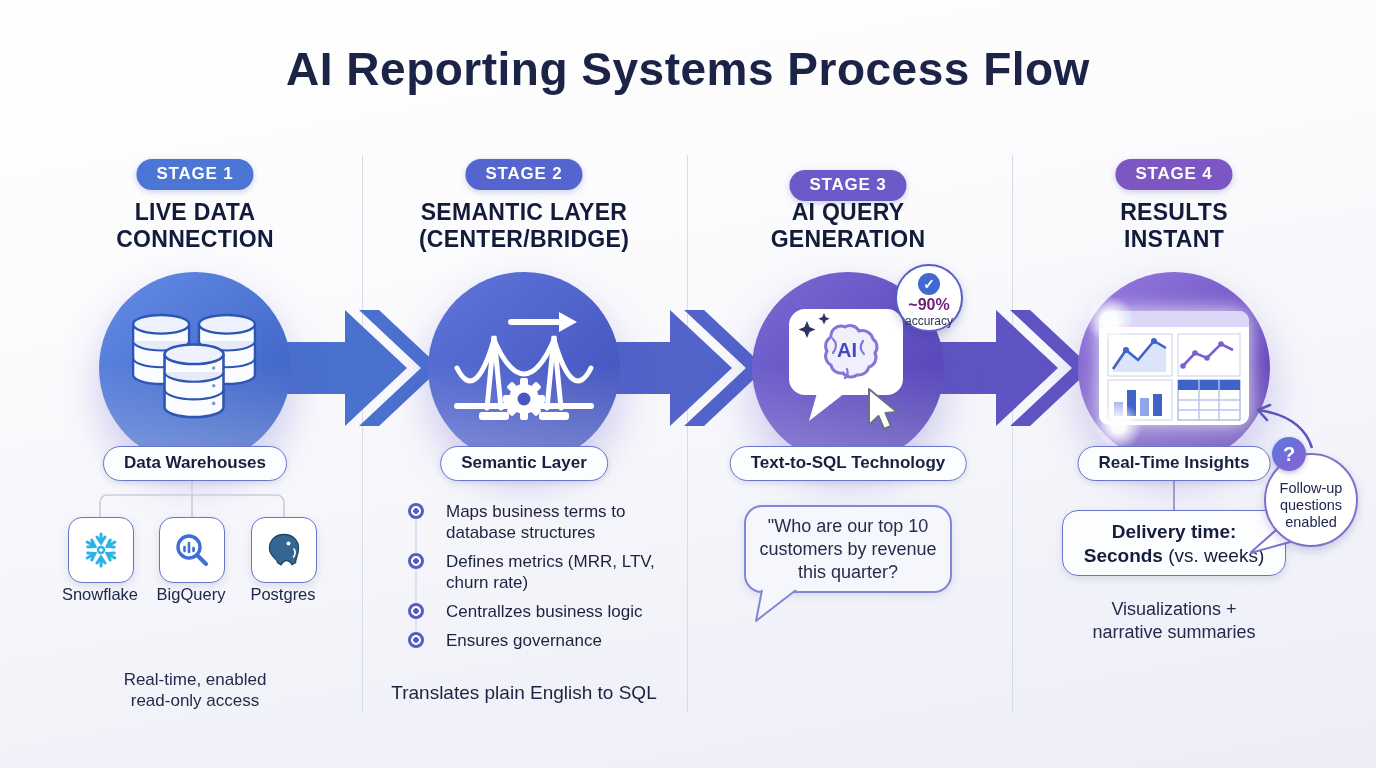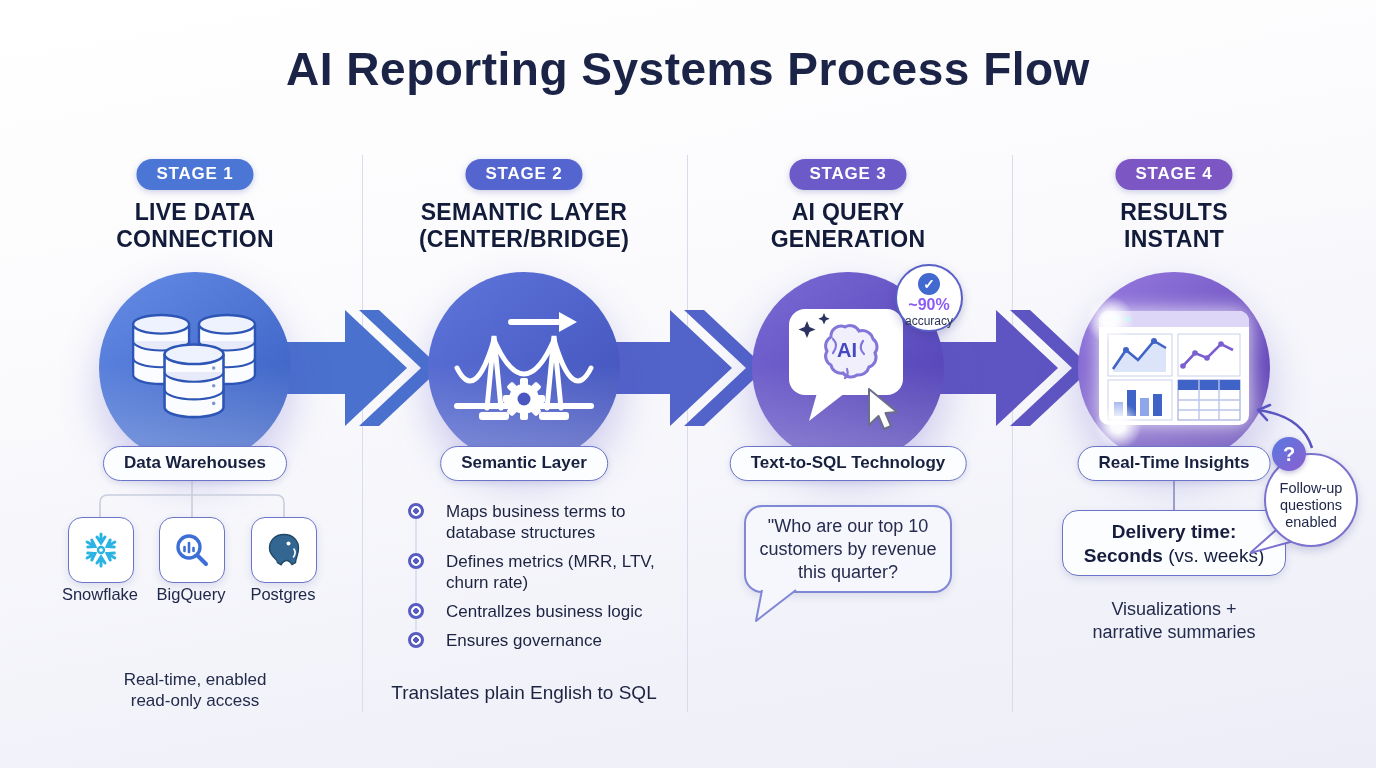--- a/index.html
+++ b/index.html
@@ -8,21 +8,21 @@
     font-family:"Liberation Sans",sans-serif;color:var(--text-color);}
   .title{position:absolute;top:42px;left:0;width:100%;text-align:center;
     font-size:46px;font-weight:800;letter-spacing:.5px;color:var(--title-color);}
   .divider{position:absolute;top:155px;height:557px;width:1px;background:var(--divider);z-index:1;}
   .arrow{position:absolute;top:302px;width:152px;height:132px;z-index:2;overflow:hidden;}
   .col{position:absolute;top:155px;width:320px;z-index:3;}
   .badge{position:absolute;top:4px;left:50%;transform:translateX(-50%);
     padding:5px 20px 6px;border-radius:17px;font-size:17px;font-weight:700;
     letter-spacing:.8px;color:#fff;white-space:nowrap;box-shadow:0 2px 6px rgba(60,70,160,.25);}
   .c1 .badge{background:var(--stage1-badge);} .c2 .badge{background:var(--stage2-badge);}
-  .c3 .badge{background:var(--stage3-badge);} .c4 .badge{background:var(--stage4-badge);}
+  .c3 .badge{background:var(--stage3-badge);margin-top:11px;} .c4 .badge{background:var(--stage4-badge);}
   .heading{position:absolute;top:44px;left:0;width:100%;text-align:center;
     font-size:23px;line-height:27px;font-weight:800;letter-spacing:.3px;color:var(--heading-color);}
   .circle{position:absolute;top:117px;left:50%;margin-left:-96px;width:192px;height:192px;
     border-radius:50%;display:flex;align-items:center;justify-content:center;
     box-shadow:0 18px 40px rgba(90,80,200,.28);}
   .circle::after{content:"";position:absolute;inset:0;border-radius:50%;
     background:linear-gradient(to top,rgba(255,255,255,.30),rgba(255,255,255,0) 52%);}
   .c1 .circle{background:linear-gradient(140deg,var(--circle1-a) 8%,var(--circle1-b) 88%);}
   .c2 .circle{background:linear-gradient(140deg,var(--circle2-a) 8%,var(--circle2-b) 88%);}
   .c3 .circle{background:linear-gradient(140deg,var(--circle3-a) 8%,var(--circle3-b) 88%);}
@@ -42,21 +42,21 @@
   .bline{position:absolute;left:51px;top:356px;width:2px;height:120px;background:#dde0f0;}
   .ring{flex:0 0 auto;width:10px;height:10px;margin-top:2px;border:3px solid var(--bullet);
     border-radius:50%;background:radial-gradient(circle,var(--bullet) 0 2.6px,#ffffff 3px);position:relative;z-index:1;}
   .btext{font-size:17px;line-height:21px;color:#1c2340;}
   .footer2{position:absolute;top:527px;left:0;width:100%;text-align:center;font-size:19px;color:#1c2340;}
   .acc-badge{position:absolute;left:207px;top:109px;width:68px;height:68px;border-radius:50%;
     background:#ffffff;border:2px solid #585fc6;box-shadow:0 4px 10px rgba(50,50,130,.25);
     display:flex;flex-direction:column;align-items:center;padding-top:7px;box-sizing:border-box;z-index:5;}
   .check{width:22px;height:22px;border-radius:50%;background:var(--check-badge);color:#fff;
     font-size:14px;font-weight:700;display:flex;align-items:center;justify-content:center;}
-  .accv{font-size:16px;font-weight:800;color:#8b5cf6;margin-top:1px;}
+  .accv{font-size:16px;font-weight:800;color:#701a75;margin-top:1px;}
   .accl{font-size:12px;color:#2c3354;}
   .qbubble{position:absolute;top:350px;left:50%;margin-left:-104px;width:208px;height:88px;
     border-radius:18px;background:#f6f6fd;border:2px solid #8087d6;box-sizing:border-box;
     display:flex;align-items:center;justify-content:center;z-index:3;box-shadow:0 3px 8px rgba(40,50,120,.12);}
   .qtext{width:190px;text-align:center;font-size:18px;line-height:23px;color:#262c4d;}
   .qtail{position:absolute;left:64px;top:434px;z-index:4;}
   .vline4{position:absolute;left:50%;margin-left:-1px;top:324px;width:2px;height:32px;background:#9aa0c8;}
   .dbox{position:absolute;top:355px;left:50%;margin-left:-112px;width:224px;height:66px;border-radius:16px;
     background:#fcfdff;border:1.6px solid var(--pill-border);box-sizing:border-box;text-align:center;
     padding-top:9px;box-shadow:0 3px 8px rgba(40,50,120,.13);z-index:4;}

